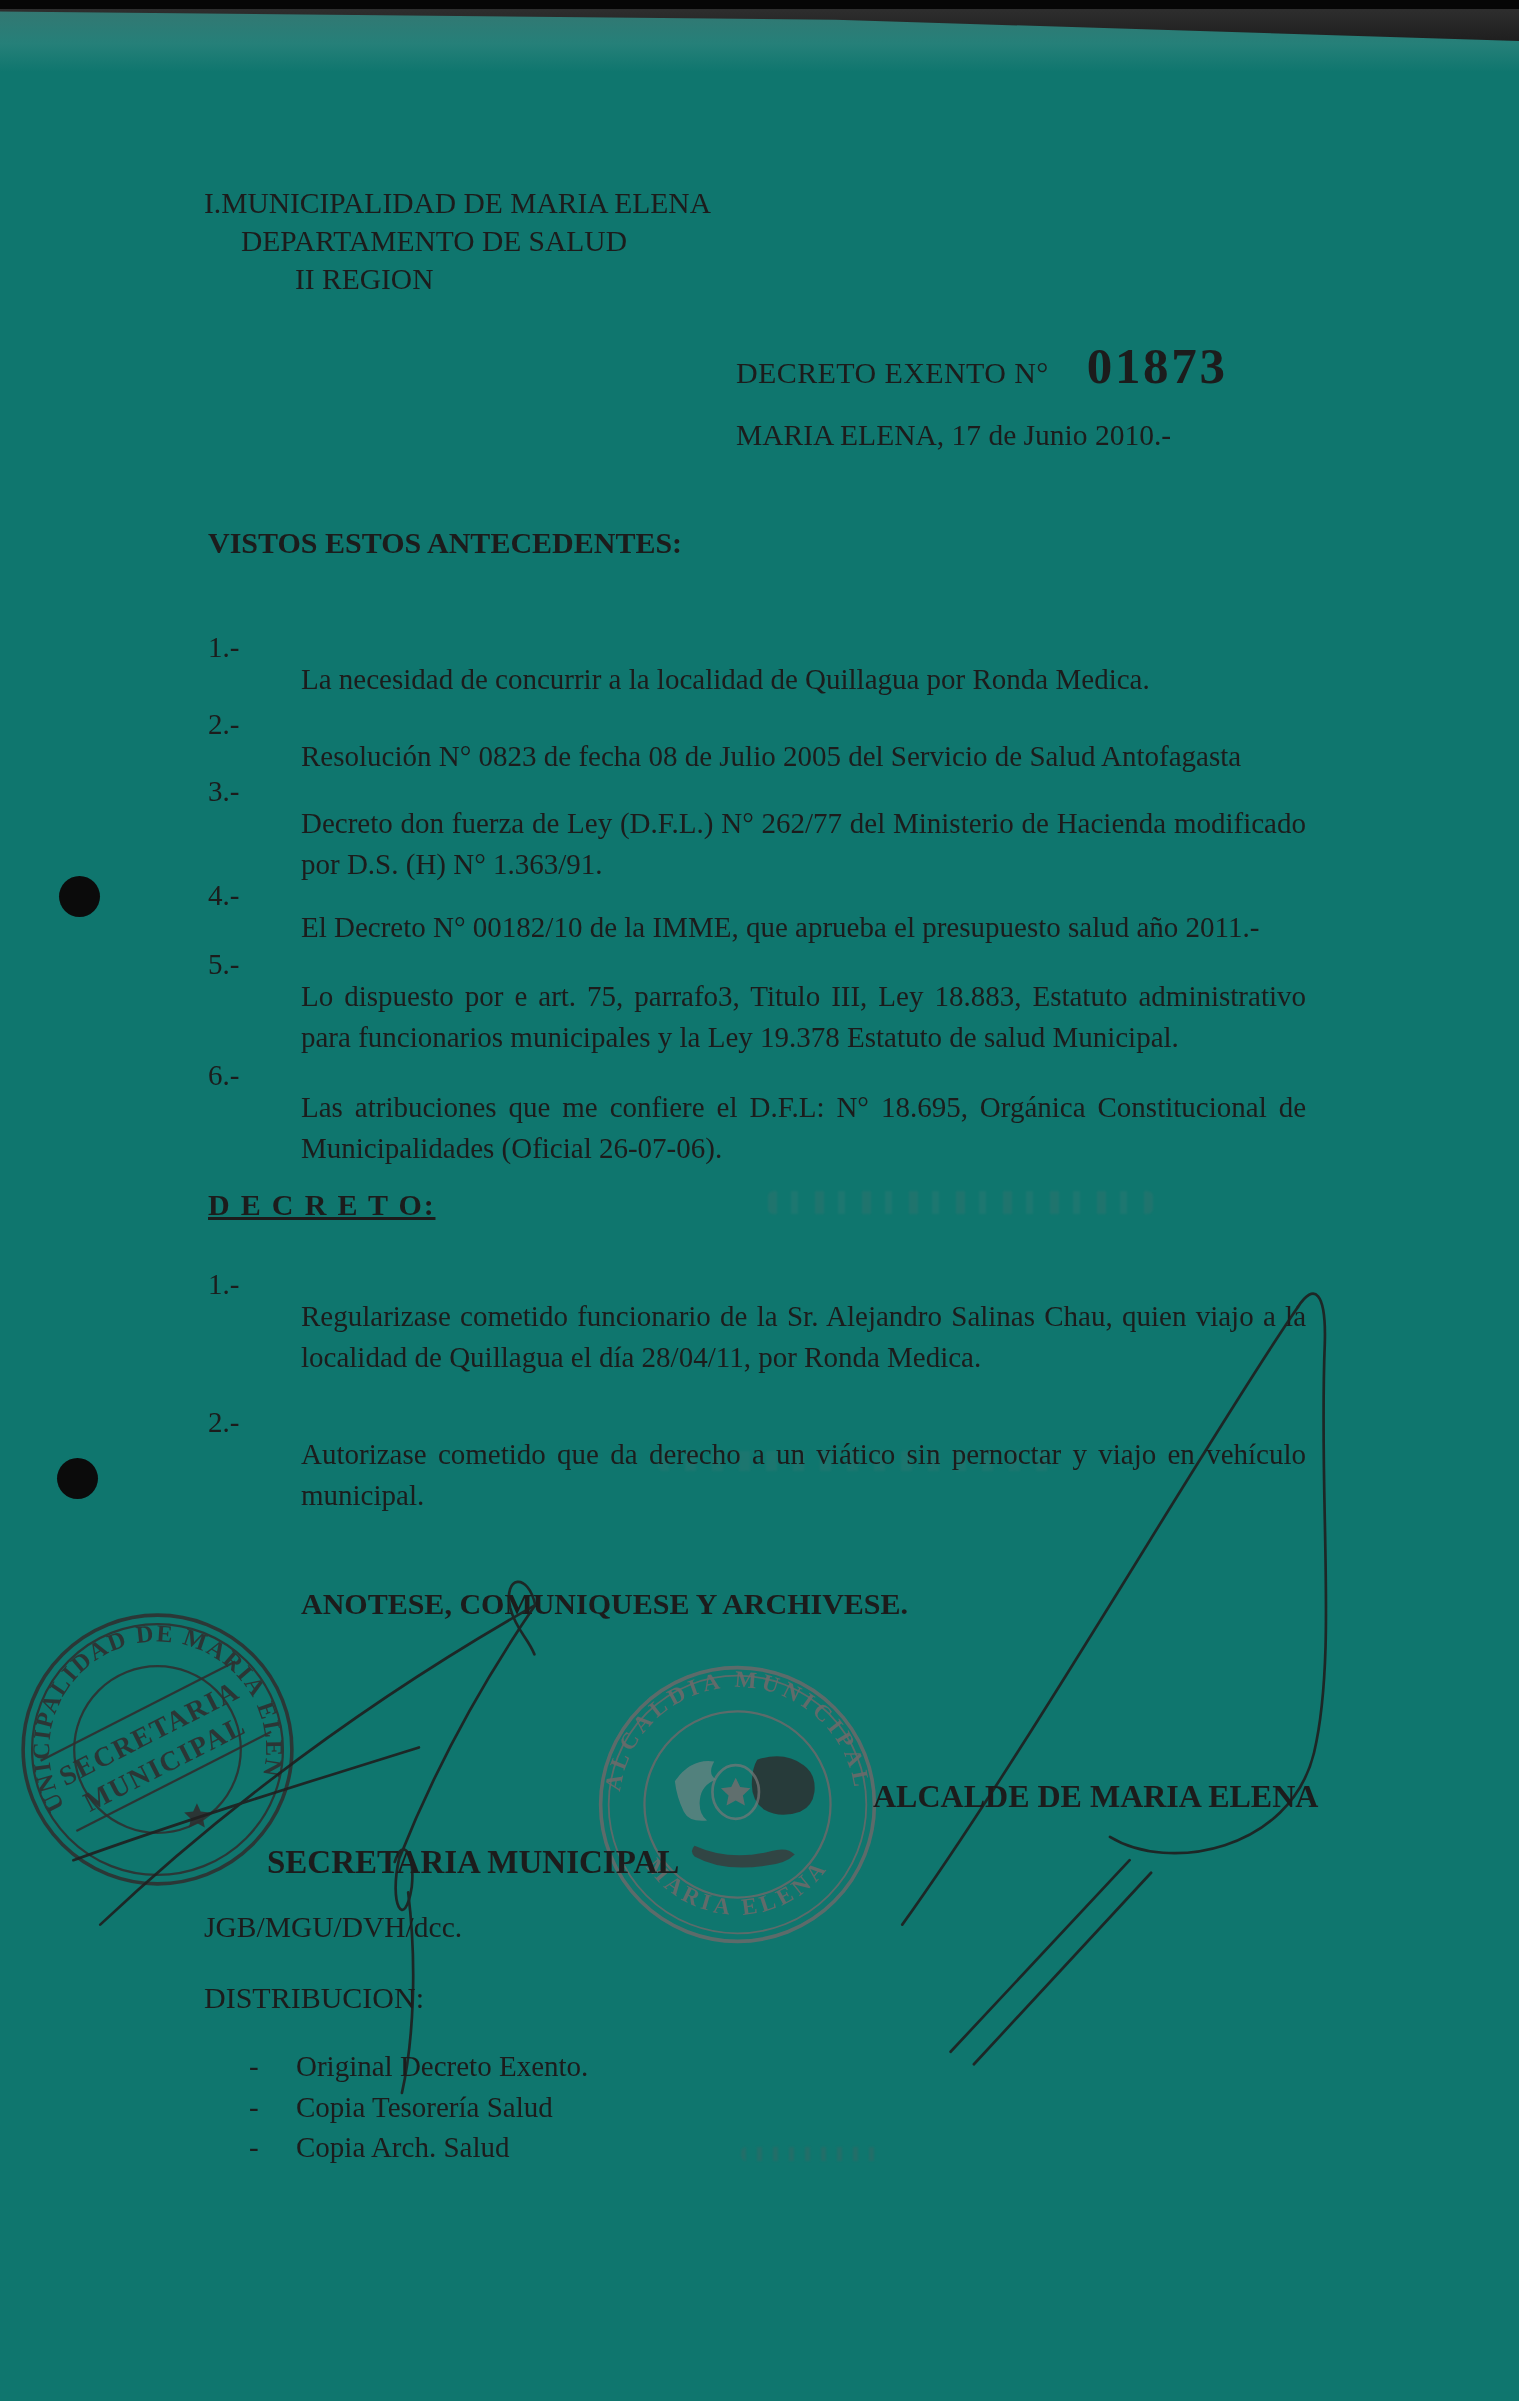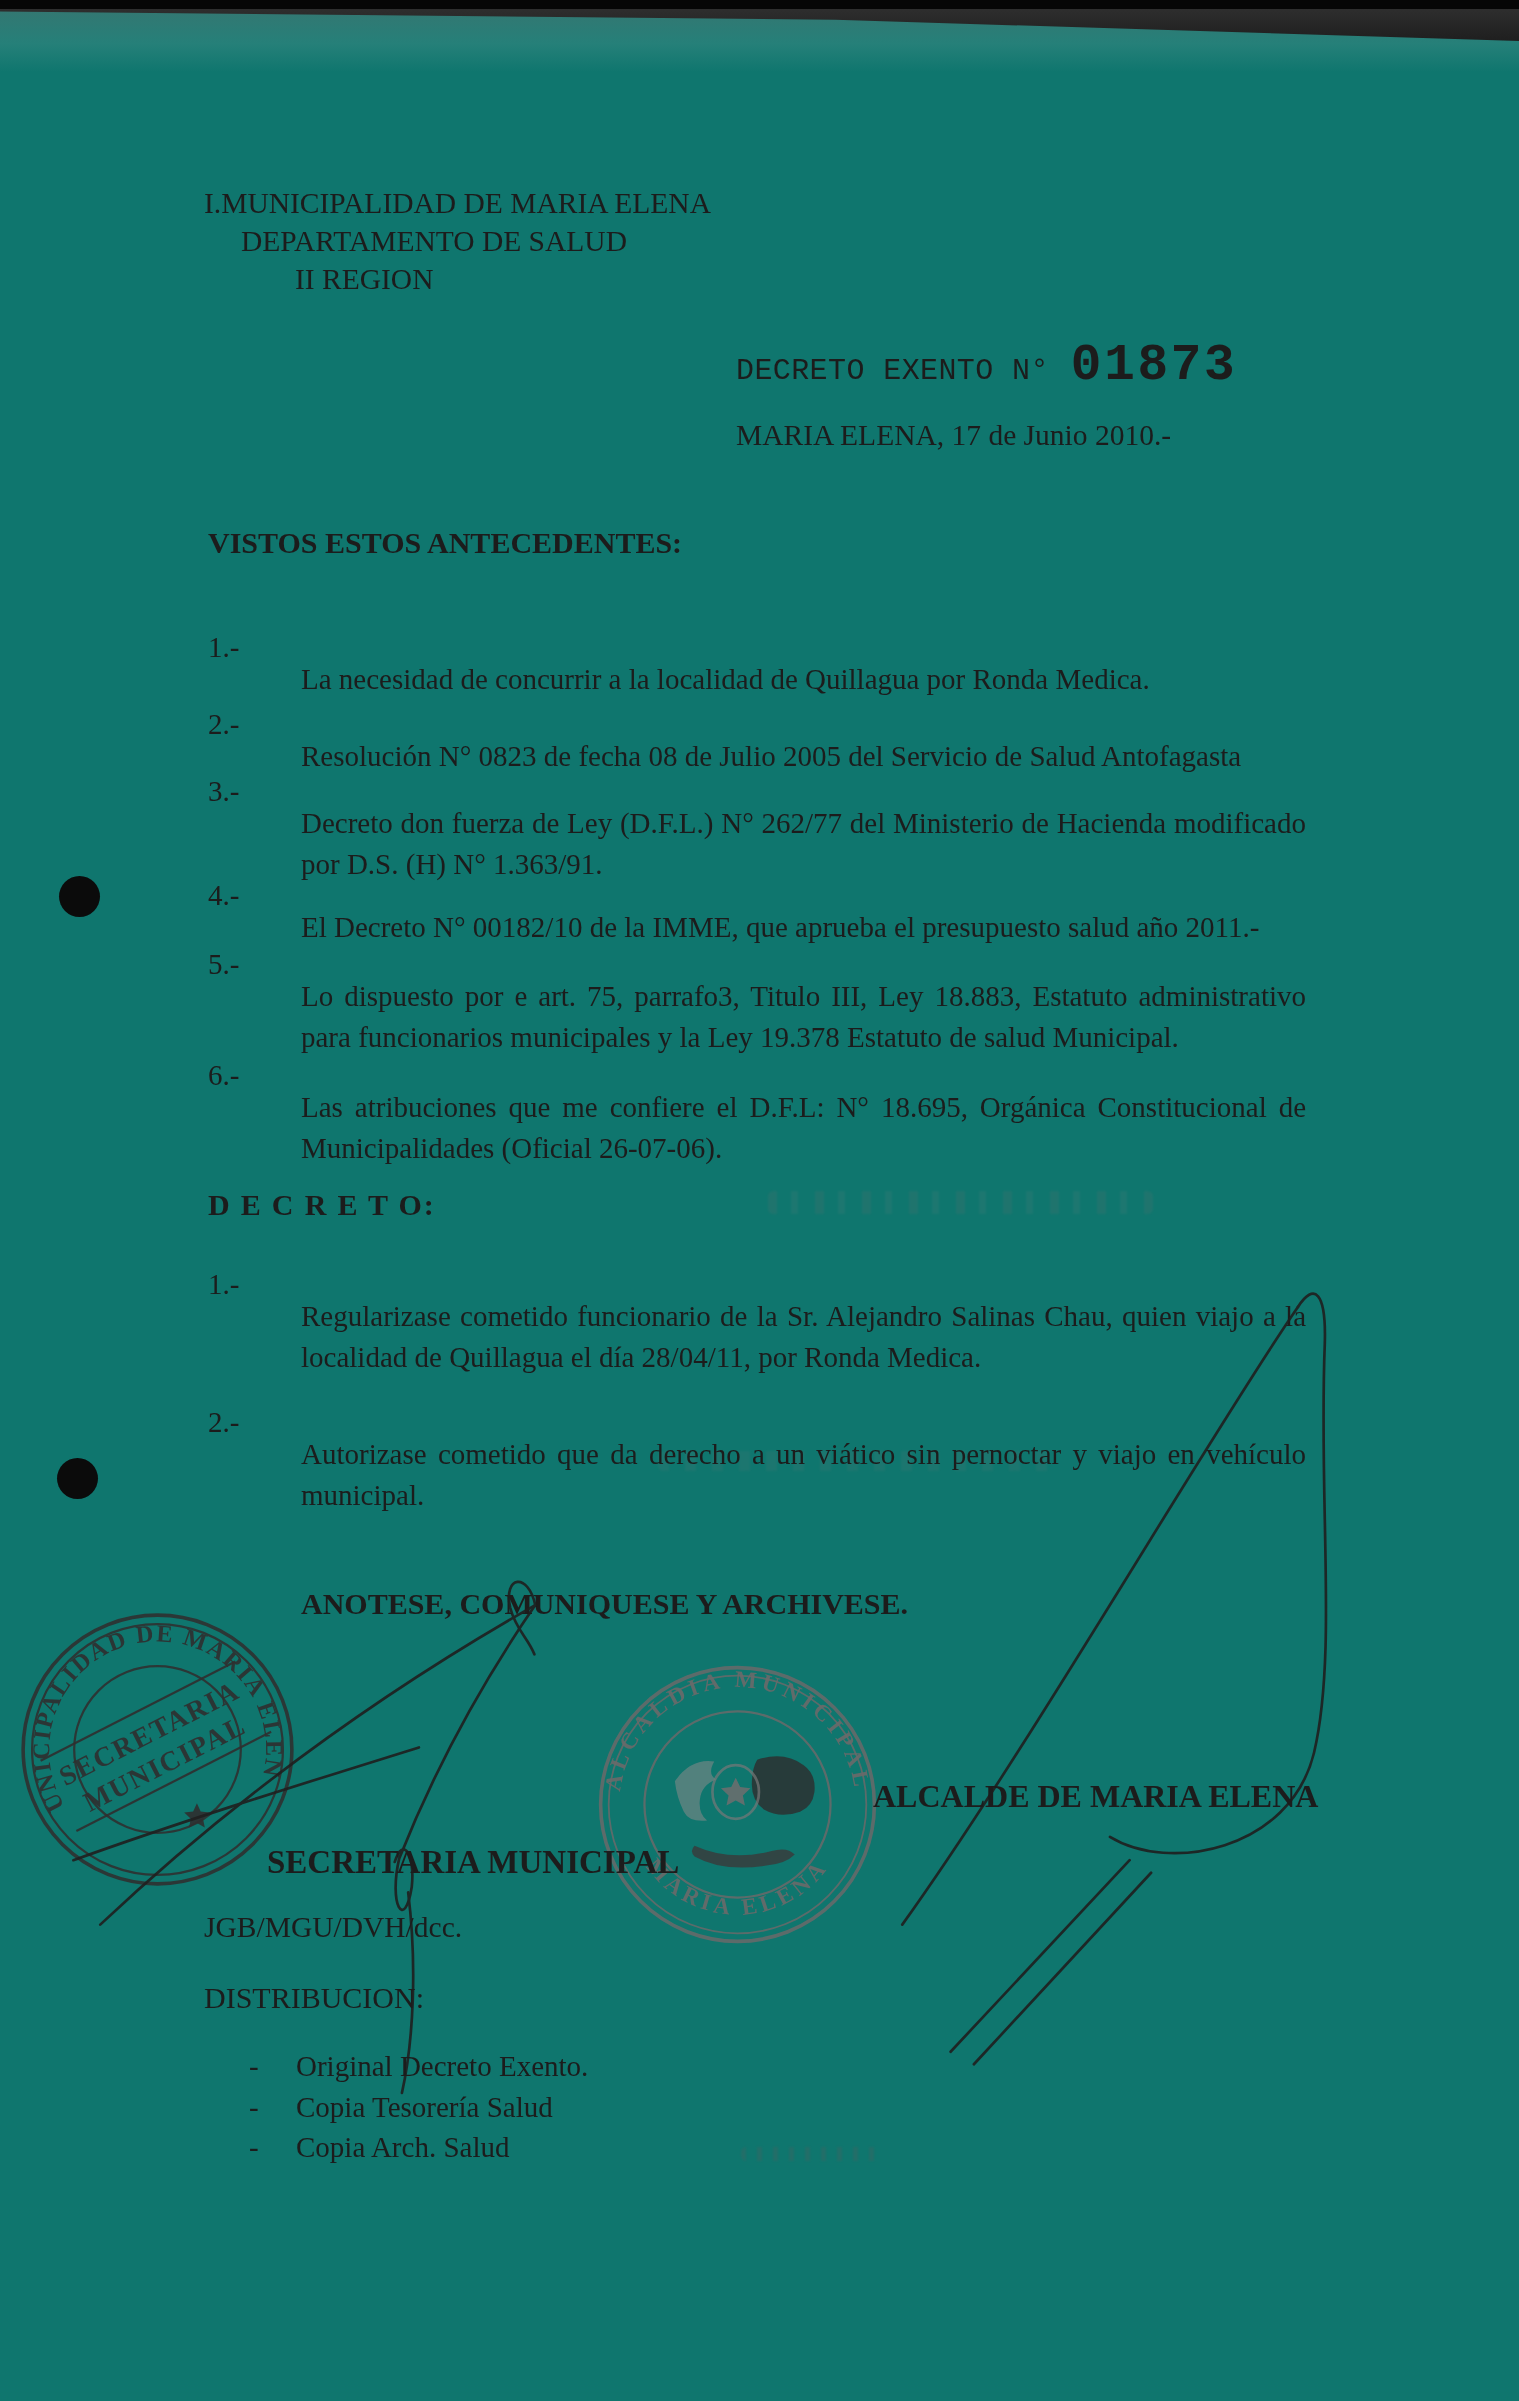--- a/index.html
+++ b/index.html
@@ -18,21 +18,21 @@
     clip-path:polygon(0 0,100% 0,100% 41px,55% 19.7px,0 11.6px);
   }
   .scanshadow{
     left:0;top:9px;width:1519px;height:63px;
     background:linear-gradient(180deg,rgba(120,120,120,.35),rgba(200,200,200,.12) 55%,transparent);
     pointer-events:none;
   }
   
   .lh{font-size:29.5px;line-height:38px;white-space:nowrap;}
   
-  .decree-line{left:736px;top:337px;display:flex;align-items:baseline;gap:22px;white-space:nowrap;font-family:Liberation Mono, monospace;}
+  .decree-line{left:736px;top:337px;display:flex;align-items:baseline;gap:38px;white-space:nowrap;}
   .decree-label{font-size:30px;letter-spacing:0.4px;}
   .decree-number{font-size:51px;font-weight:bold;letter-spacing:2.7px;}
   .dateline{left:736px;top:419px;font-size:29.5px;white-space:nowrap;}
   .h-bold{font-weight:bold;font-size:30px;white-space:nowrap;}
   
   .item{position:absolute;left:208px;width:1106px;font-size:29px;line-height:41px;}
   .item .num{position:absolute;left:0;top:0;}
   .item .itext{display:block;margin-left:93px;width:1005px;text-align:justify;margin-top:32px;}
   .single .itext{text-align:left;}
   
@@ -93,21 +93,21 @@
   </div>
   <div class="item" style="top:944px;">
     <span class="num">5.-</span>
     <span class="itext">Lo dispuesto por e art. 75, parrafo3, Titulo III, Ley 18.883, Estatuto administrativo para funcionarios municipales y la Ley 19.378 Estatuto de salud Municipal.</span>
   </div>
   <div class="item" style="top:1055px;">
     <span class="num">6.-</span>
     <span class="itext">Las atribuciones que me confiere el D.F.L: N° 18.695, Orgánica Constitucional de Municipalidades (Oficial 26-07-06).</span>
   </div>
 
-  <div class="abs h-bold" style="left:208px;top:1188px;letter-spacing:1.8px;">D E C R E T O:</div>
+  <div class="abs h-bold" style="left:208px;top:1188px;letter-spacing:1.8px;text-decoration:underline;">D E C R E T O:</div>
 
   <div class="item" style="top:1264px;">
     <span class="num">1.-</span>
     <span class="itext">Regularizase cometido funcionario de la Sr. Alejandro Salinas Chau, quien viajo a la localidad de Quillagua el día  28/04/11, por Ronda Medica.</span>
   </div>
   <div class="item" style="top:1402px;">
     <span class="num">2.-</span>
     <span class="itext">Autorizase cometido que da derecho a un viático sin pernoctar y viajo en vehículo municipal.</span>
   </div>
 

